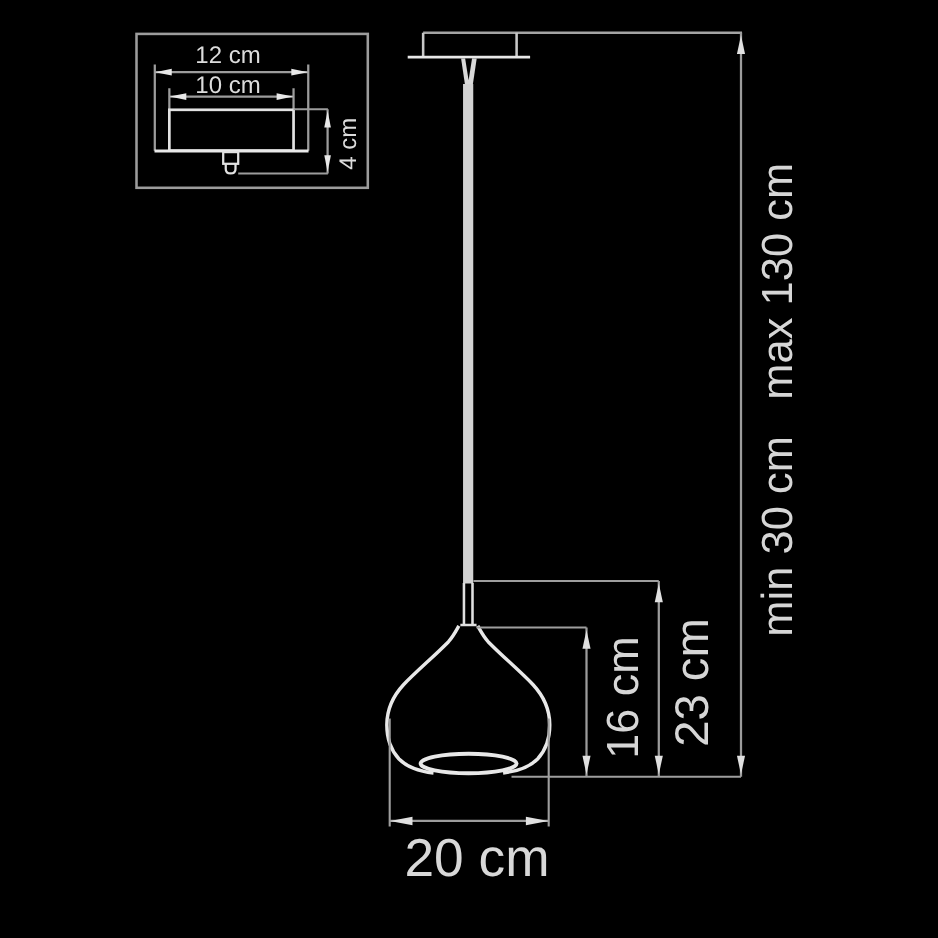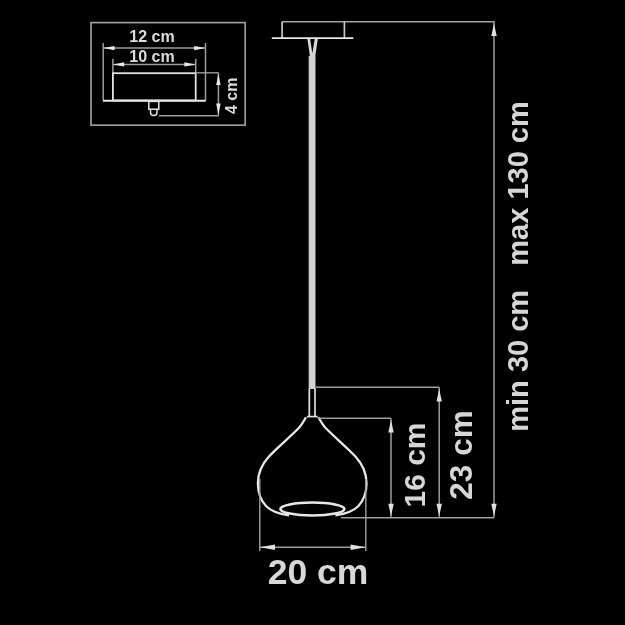--- a/index.html
+++ b/index.html
@@ -1,16 +1,16 @@
 <!DOCTYPE html>
 <html><head>
 <meta charset="utf-8">
 <style>
   html,body{margin:0;padding:0;background:#000;}
-  #page{position:relative;width:625px;height:591px;background:#000;overflow:hidden;font-weight:bold;}
+  #page{position:relative;width:625px;height:591px;background:#000;overflow:hidden;}
   svg{display:block;}
   text{font-family:"Liberation Sans",sans-serif;}
 </style>
 </head>
 <body>
 <div id="page">
 <svg width="625" height="625" viewBox="0 0 625 625" style="filter:blur(0.4px)">
   <rect x="0" y="0" width="625" height="625" fill="#000"></rect>
 
   <g>

